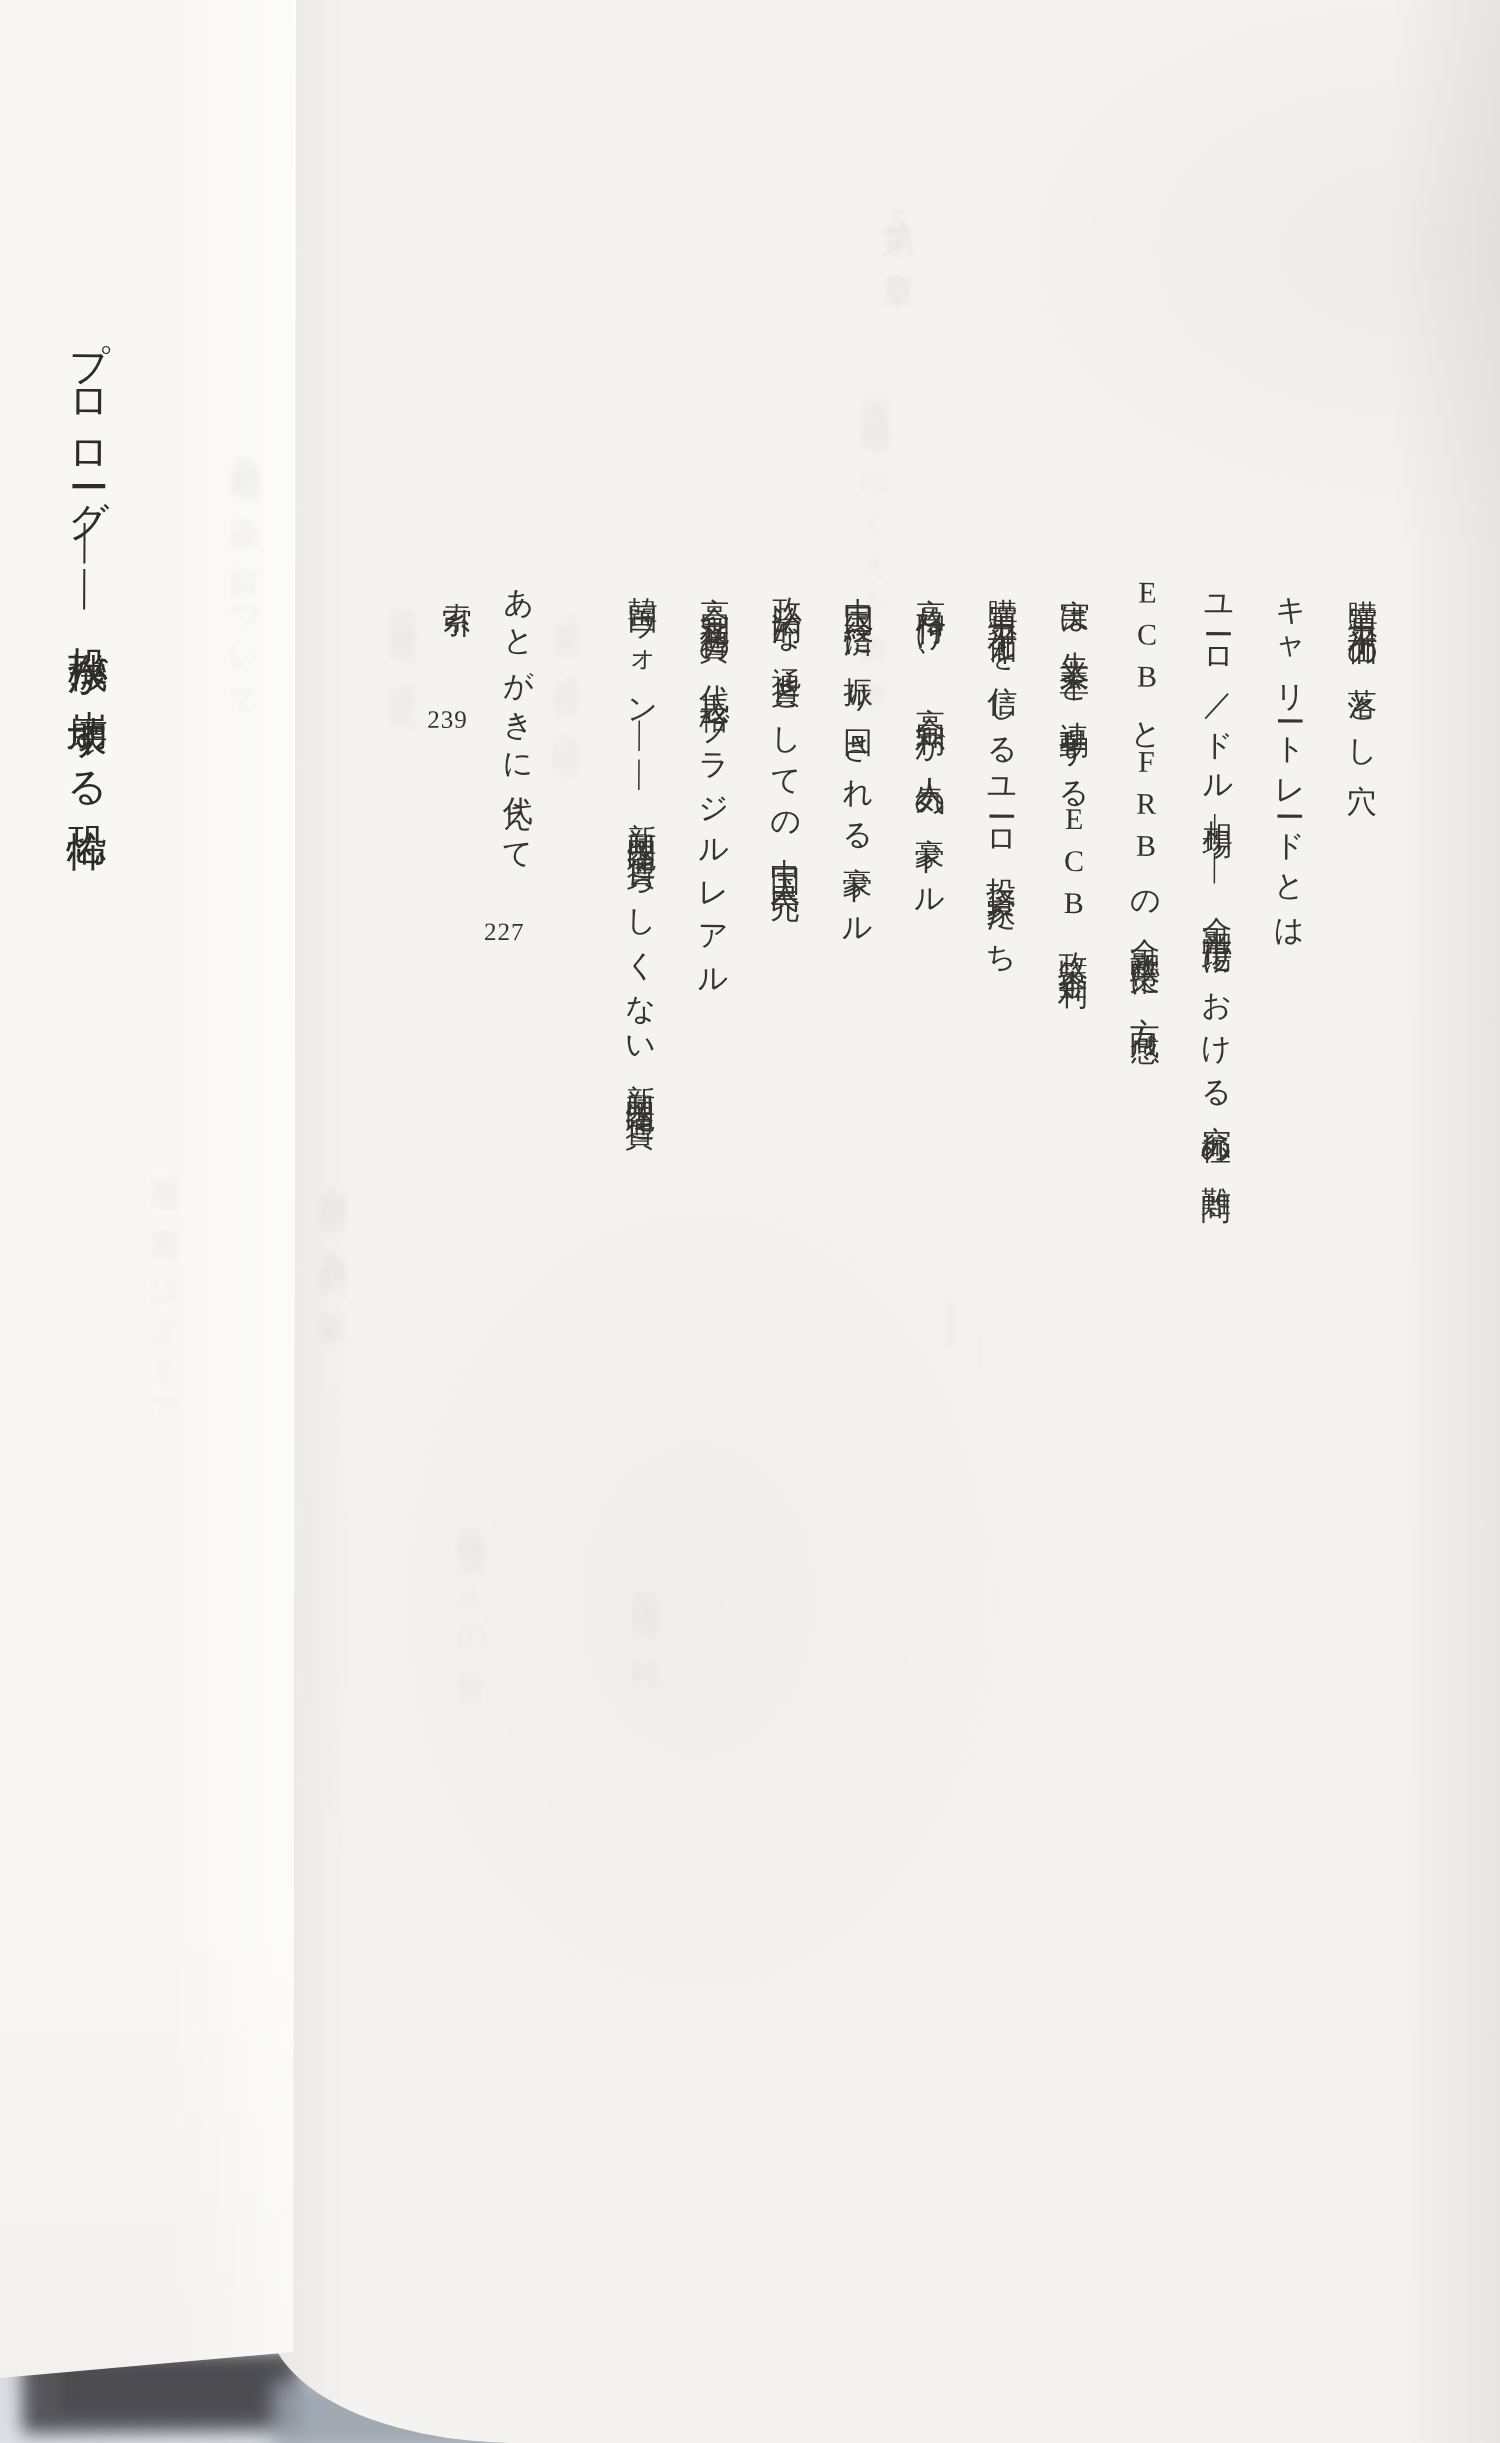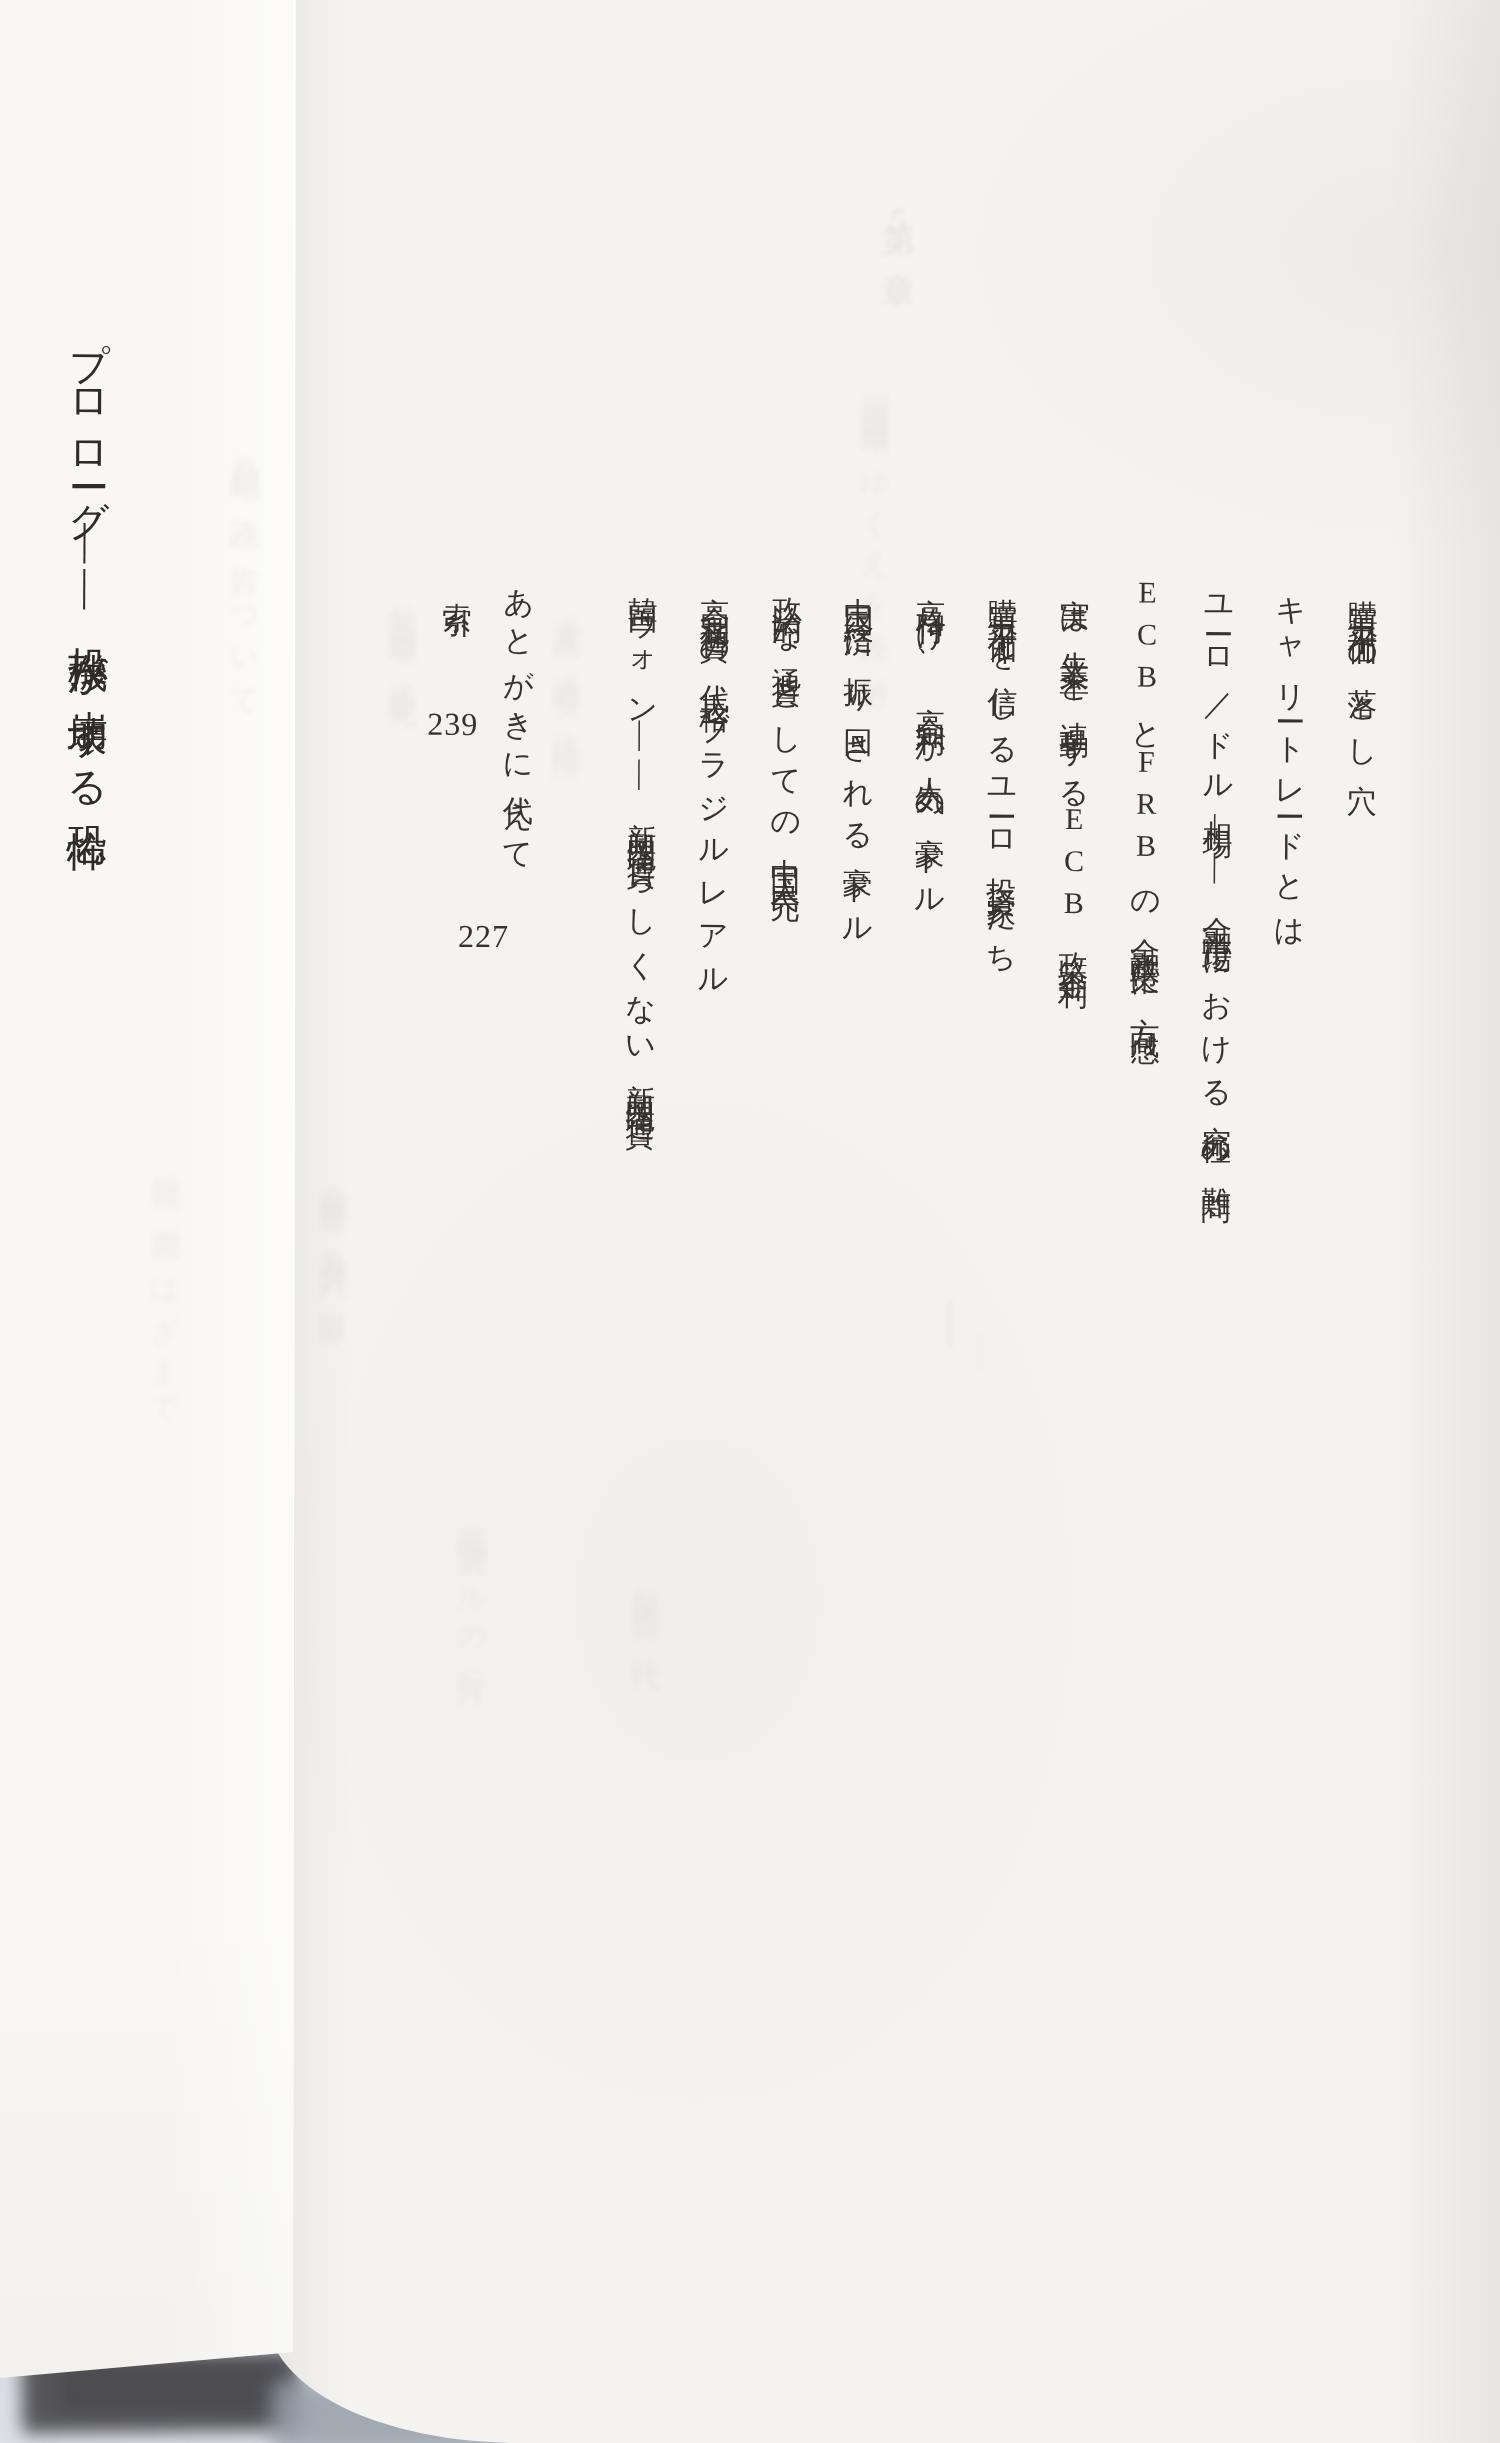--- a/index.html
+++ b/index.html
@@ -51,21 +51,21 @@
     transform:rotate(0.3deg);transform-origin:100px 570px;
   }
   .vcol{
     position:absolute;writing-mode:vertical-rl;text-orientation:mixed;
     line-height:1;height:1700px;white-space:nowrap;
     color:#35332f;letter-spacing:9px;
   }
   .vcol .u{text-orientation:upright;}
   .prologue-title{color:#2e2c29;}
   .pagenum{
-    position:absolute;font-size:32px;color:#35332f;letter-spacing:1px;
+    position:absolute;font-size:25px;color:#35332f;letter-spacing:1px;
   }
   .ghost{
     color:#5d5d5f;filter:blur(2.5px);pointer-events:none;
   }
   .ghost-strong{filter:blur(2px);}
 </style>
 </head>
 <body>
 
 <div id="scene">
@@ -86,21 +86,21 @@
       <div class="vcol" style="left: 1204px; top: 570px; font-size: 30px; letter-spacing: 9px;">ユーロ／ドル相場――金融市場における究極の難問</div>
       <div class="vcol" style="left: 1132px; top: 570px; font-size: 30px; letter-spacing: 9px;"><span class="u">ECB</span>と<span class="u">FRB</span>の金融政策に方向感</div>
       <div class="vcol" style="left: 1060px; top: 570px; font-size: 30px; letter-spacing: 9px;">実は失業率と連動する<span class="u">ECB</span>政策金利</div>
       <div class="vcol" style="left: 988px; top: 570px; font-size: 30px; letter-spacing: 9px;">購買力平価を信じるユーロ投資家たち</div>
       <div class="vcol" style="left: 916px; top: 570px; font-size: 30px; letter-spacing: 9px;">高格付け、高金利が人気の豪ドル</div>
       <div class="vcol" style="left: 844px; top: 570px; font-size: 30px; letter-spacing: 9px;">中国経済に振り回される豪ドル</div>
       <div class="vcol" style="left: 772px; top: 570px; font-size: 30px; letter-spacing: 9px;">政治的な通貨としての中国人民元</div>
       <div class="vcol" style="left: 700px; top: 570px; font-size: 30px; letter-spacing: 9px;">高金利通貨の代表格ブラジルレアル</div>
       <div class="vcol" style="left: 628px; top: 570px; font-size: 30px; letter-spacing: 9px;">韓国ウォン――新興国通貨らしくない新興国通貨</div>
       <div class="vcol" style="left: 504px; top: 565px; font-size: 30px; letter-spacing: 7px;">あとがきに代えて</div>
-      <div class="pagenum" style="left: 460px; top: 916px;">227</div>
+      <div class="pagenum" style="left: 486px; top: 916px;">227</div>
       <div class="vcol" style="left: 442px; top: 577px; font-size: 30px; letter-spacing: 7px;">索引</div>
       <div class="pagenum" style="left: 428px; top: 704px;">239</div>
       <div class="vcol prologue-title" style="left: 68px; top: 312px; font-size: 40px; letter-spacing: 6px;">プロローグ――投機が崩壊する恐怖</div>
       <div class="vcol ghost ghost-strong" style="left: 879px; top: 192px; font-size: 34px; letter-spacing: 6px; opacity: 0.11;">第<span class="u">5</span>章</div>
       <div class="vcol ghost" style="left: 860px; top: 368px; font-size: 30px; letter-spacing: 6px; opacity: 0.06;">国際金融市場のゆくえを読み解く</div>
       <div class="vcol ghost" style="left: 942px; top: 1285px; font-size: 24px; letter-spacing: 6px; opacity: 0.1;">・・・・・・・・</div>
       <div class="vcol ghost" style="left: 972px; top: 1320px; font-size: 24px; letter-spacing: 6px; opacity: 0.07;">・・・・・・</div>
       <div class="vcol ghost" style="left: 388px; top: 580px; font-size: 30px; letter-spacing: 6px; opacity: 0.055;">外国為替市場の構造変化</div>
       <div class="vcol ghost" style="left: 552px; top: 590px; font-size: 30px; letter-spacing: 6px; opacity: 0.05;">通貨高と通貨安の政治経済</div>
       <div class="vcol ghost" style="left: 322px; top: 1160px; font-size: 30px; letter-spacing: 6px; opacity: 0.055;">金融政策と為替介入の限界</div>

